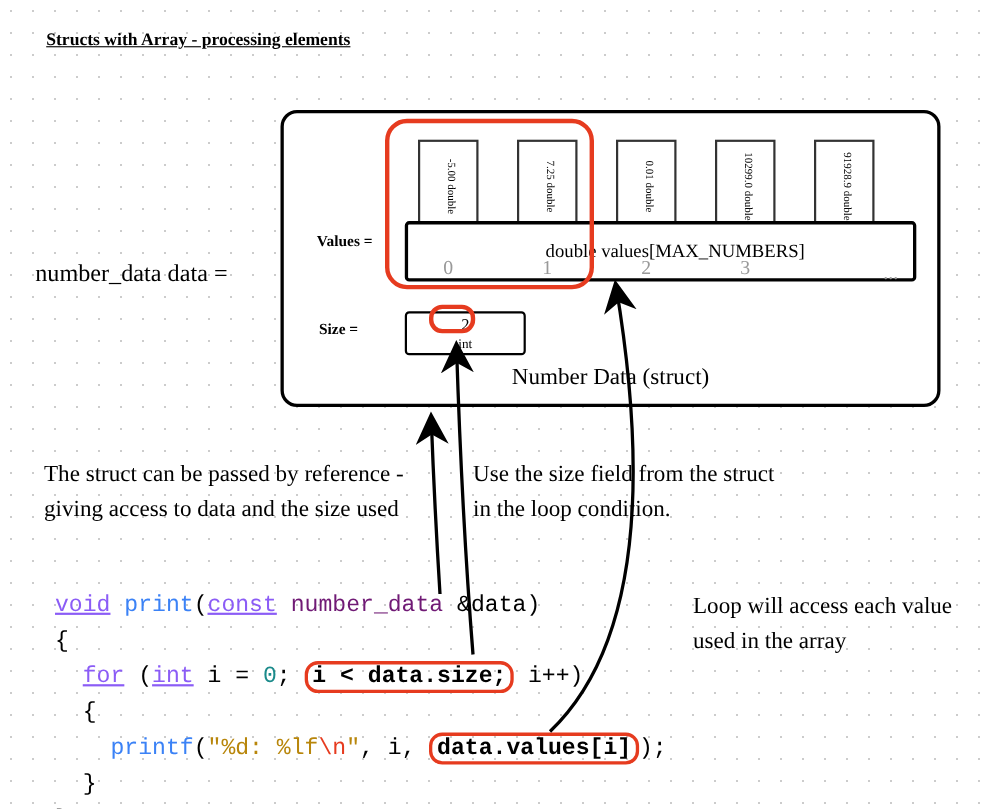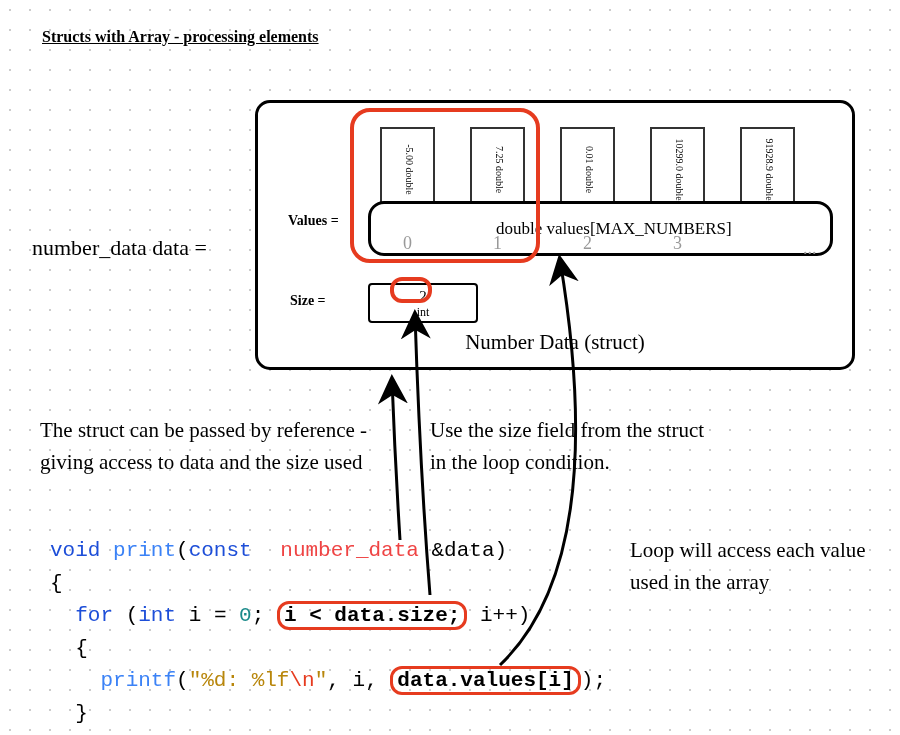--- a/index.html
+++ b/index.html
@@ -11,39 +11,39 @@
   background-size:20px 20px;
   position:relative; overflow:hidden;
 }
 .title { position:absolute; top:28px; left:42px; font-size:16px; font-weight:bold; text-decoration:underline; }
 .lhs { position:absolute; top:235px; left:32px; font-size:22px; }
 .struct-box { position:absolute; top:100px; left:255px; width:600px; height:270px; border:3px solid #000; border-radius:15px; background:#fff; }
 .caption { position:absolute; bottom:12px; left:50%; transform:translateX(-50%); font-size:21px; }
 .field-lbl { position:absolute; font-size:14px;font-weight:bold; }
 .values-lbl { top:110px; left:30px; }
 .size-lbl { top:190px; left:32px; }
-.array-box { position:absolute; top:98px; left:110px; width:465px; height:55px; border:3px solid #000; border-radius:16px; background:#fff; }
+.array-box { position:absolute; top:98px; left:110px; width:465px; height:55px; border:3px solid #000; border-radius:4px; background:#fff; }
 .array-txt { position:absolute; top:15px; left:125px; font-size:17px; }
 .slot { position:absolute; top:24px; width:55px; height:77px; border:2px solid #333; background:#fff; font-size:10px; text-align:center; line-height:1.1; }
 .slot .vert { transform:rotate(90deg); white-space:nowrap; transform-origin:center; position:absolute; top:35px; left:-5px; width:65px; }
 .idx { position:absolute; top:130px; width:55px; text-align:center; font-size:18px; color:#999; }
 .dots { position:absolute; top:135px; left:545px; color:#999; font-size:18px; }
 .size-box { position:absolute; top:180px; left:110px; width:110px; height:40px; border:2px solid #000; border-radius:4px; text-align:center; font-size:12px; padding-top:2px; line-height:1.2; }
 .size-val { font-size:15px; }
 .hl { position:absolute; border:4px solid #e63b1f; border-radius:20px; }
 .hl-vals { top:108px; left:350px; width:190px; height:155px; }
 .hl-size { top:277px; left:390px; width:42px; height:26px; border-radius:12px; }
 .note { position:absolute; font-size:21px; line-height:1.5; text-align:left; }
 .note1 { top:415px; left:40px; width:340px; }
 .note2 { top:415px; left:430px; width:280px; }
 .note3 { top:535px; left:630px; width:240px; }
 .code { position:absolute; top:535px; left:50px; font-family:Consolas,'Courier New',monospace; font-size:21px; line-height:1.55; white-space:pre; }
-.kw { color:#1d4ed8; }
+.kw { color:#8b5cf6;text-decoration:underline; }
 .fn { color:#3b82f6; }
-.ty { color:#ef4444;margin-left:16px; }
+.ty { color:#701a75; }
 .lit { color:#1a8a8a; }
 .str { color:#b8860b; }
 .esc { color:#e63b1f; }
 .code-hl { border:3px solid #e63b1f; border-radius:12px; padding:0 4px;font-weight:bold; }
 svg.arrows { position:absolute; top:0; left:0; width:900px; height:735px; pointer-events:none; }
 </style>
 </head>
 <body>
 
 <div class="title">Structs with Array - processing elements</div>

